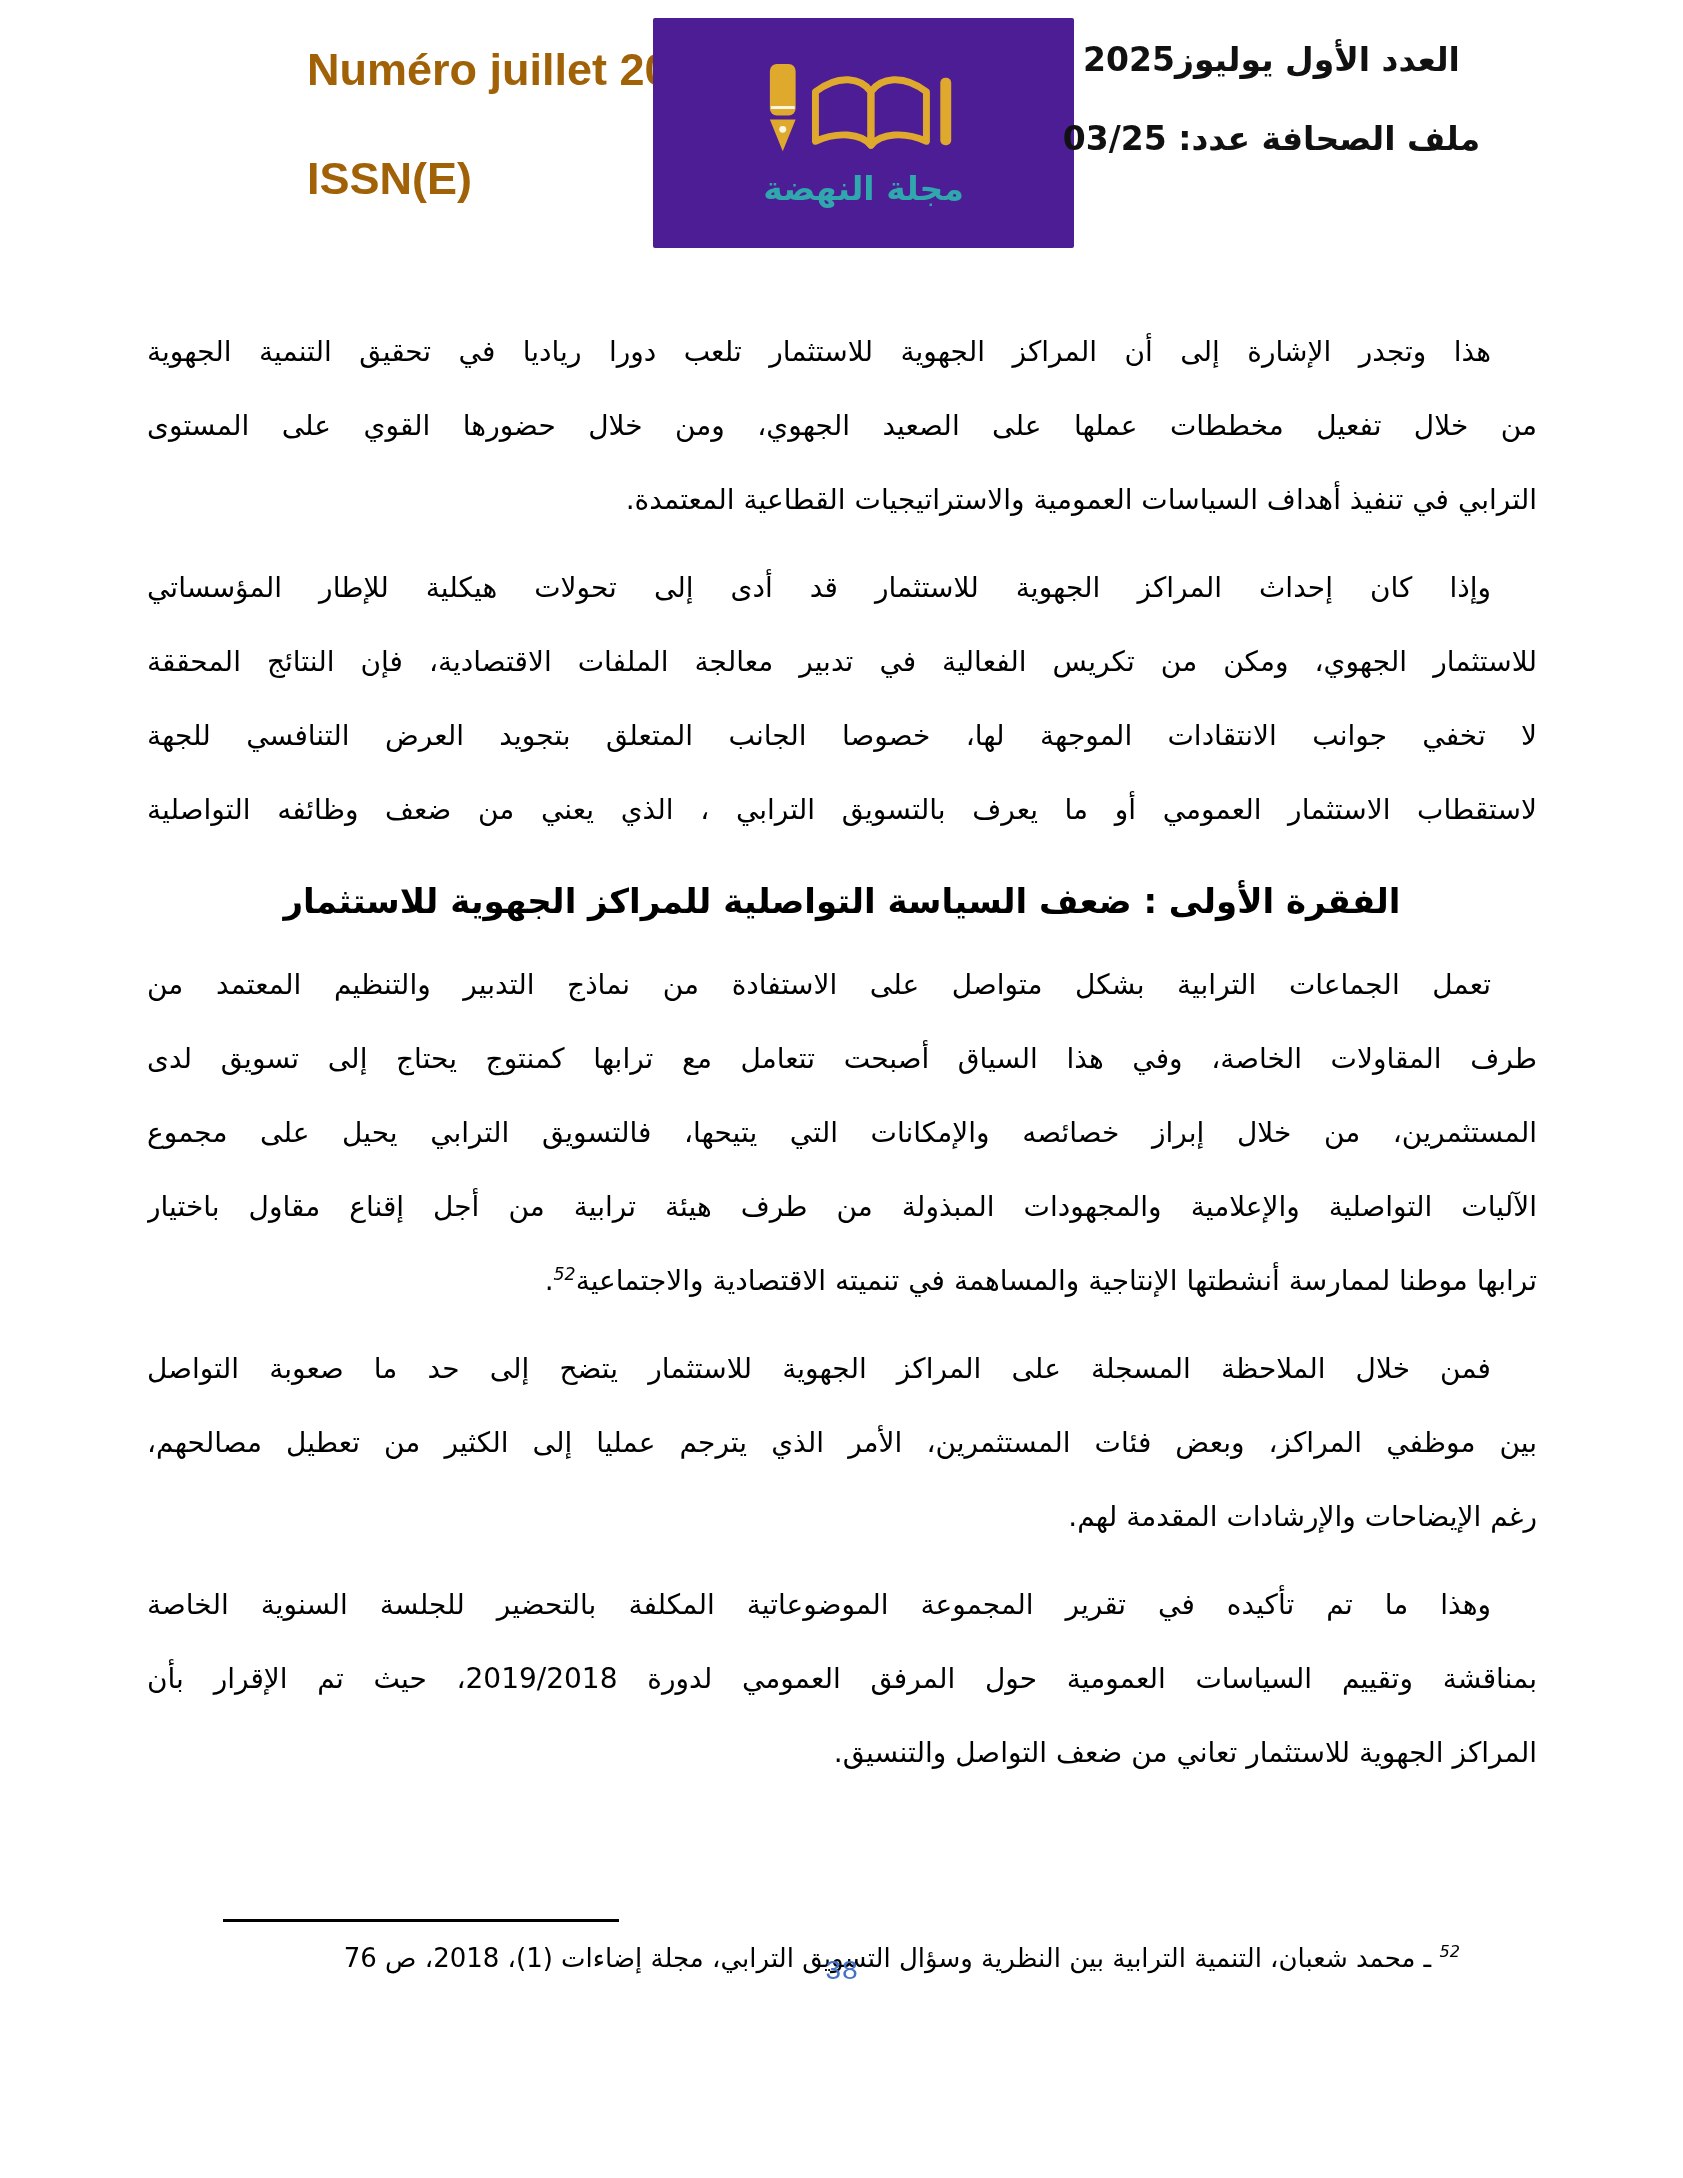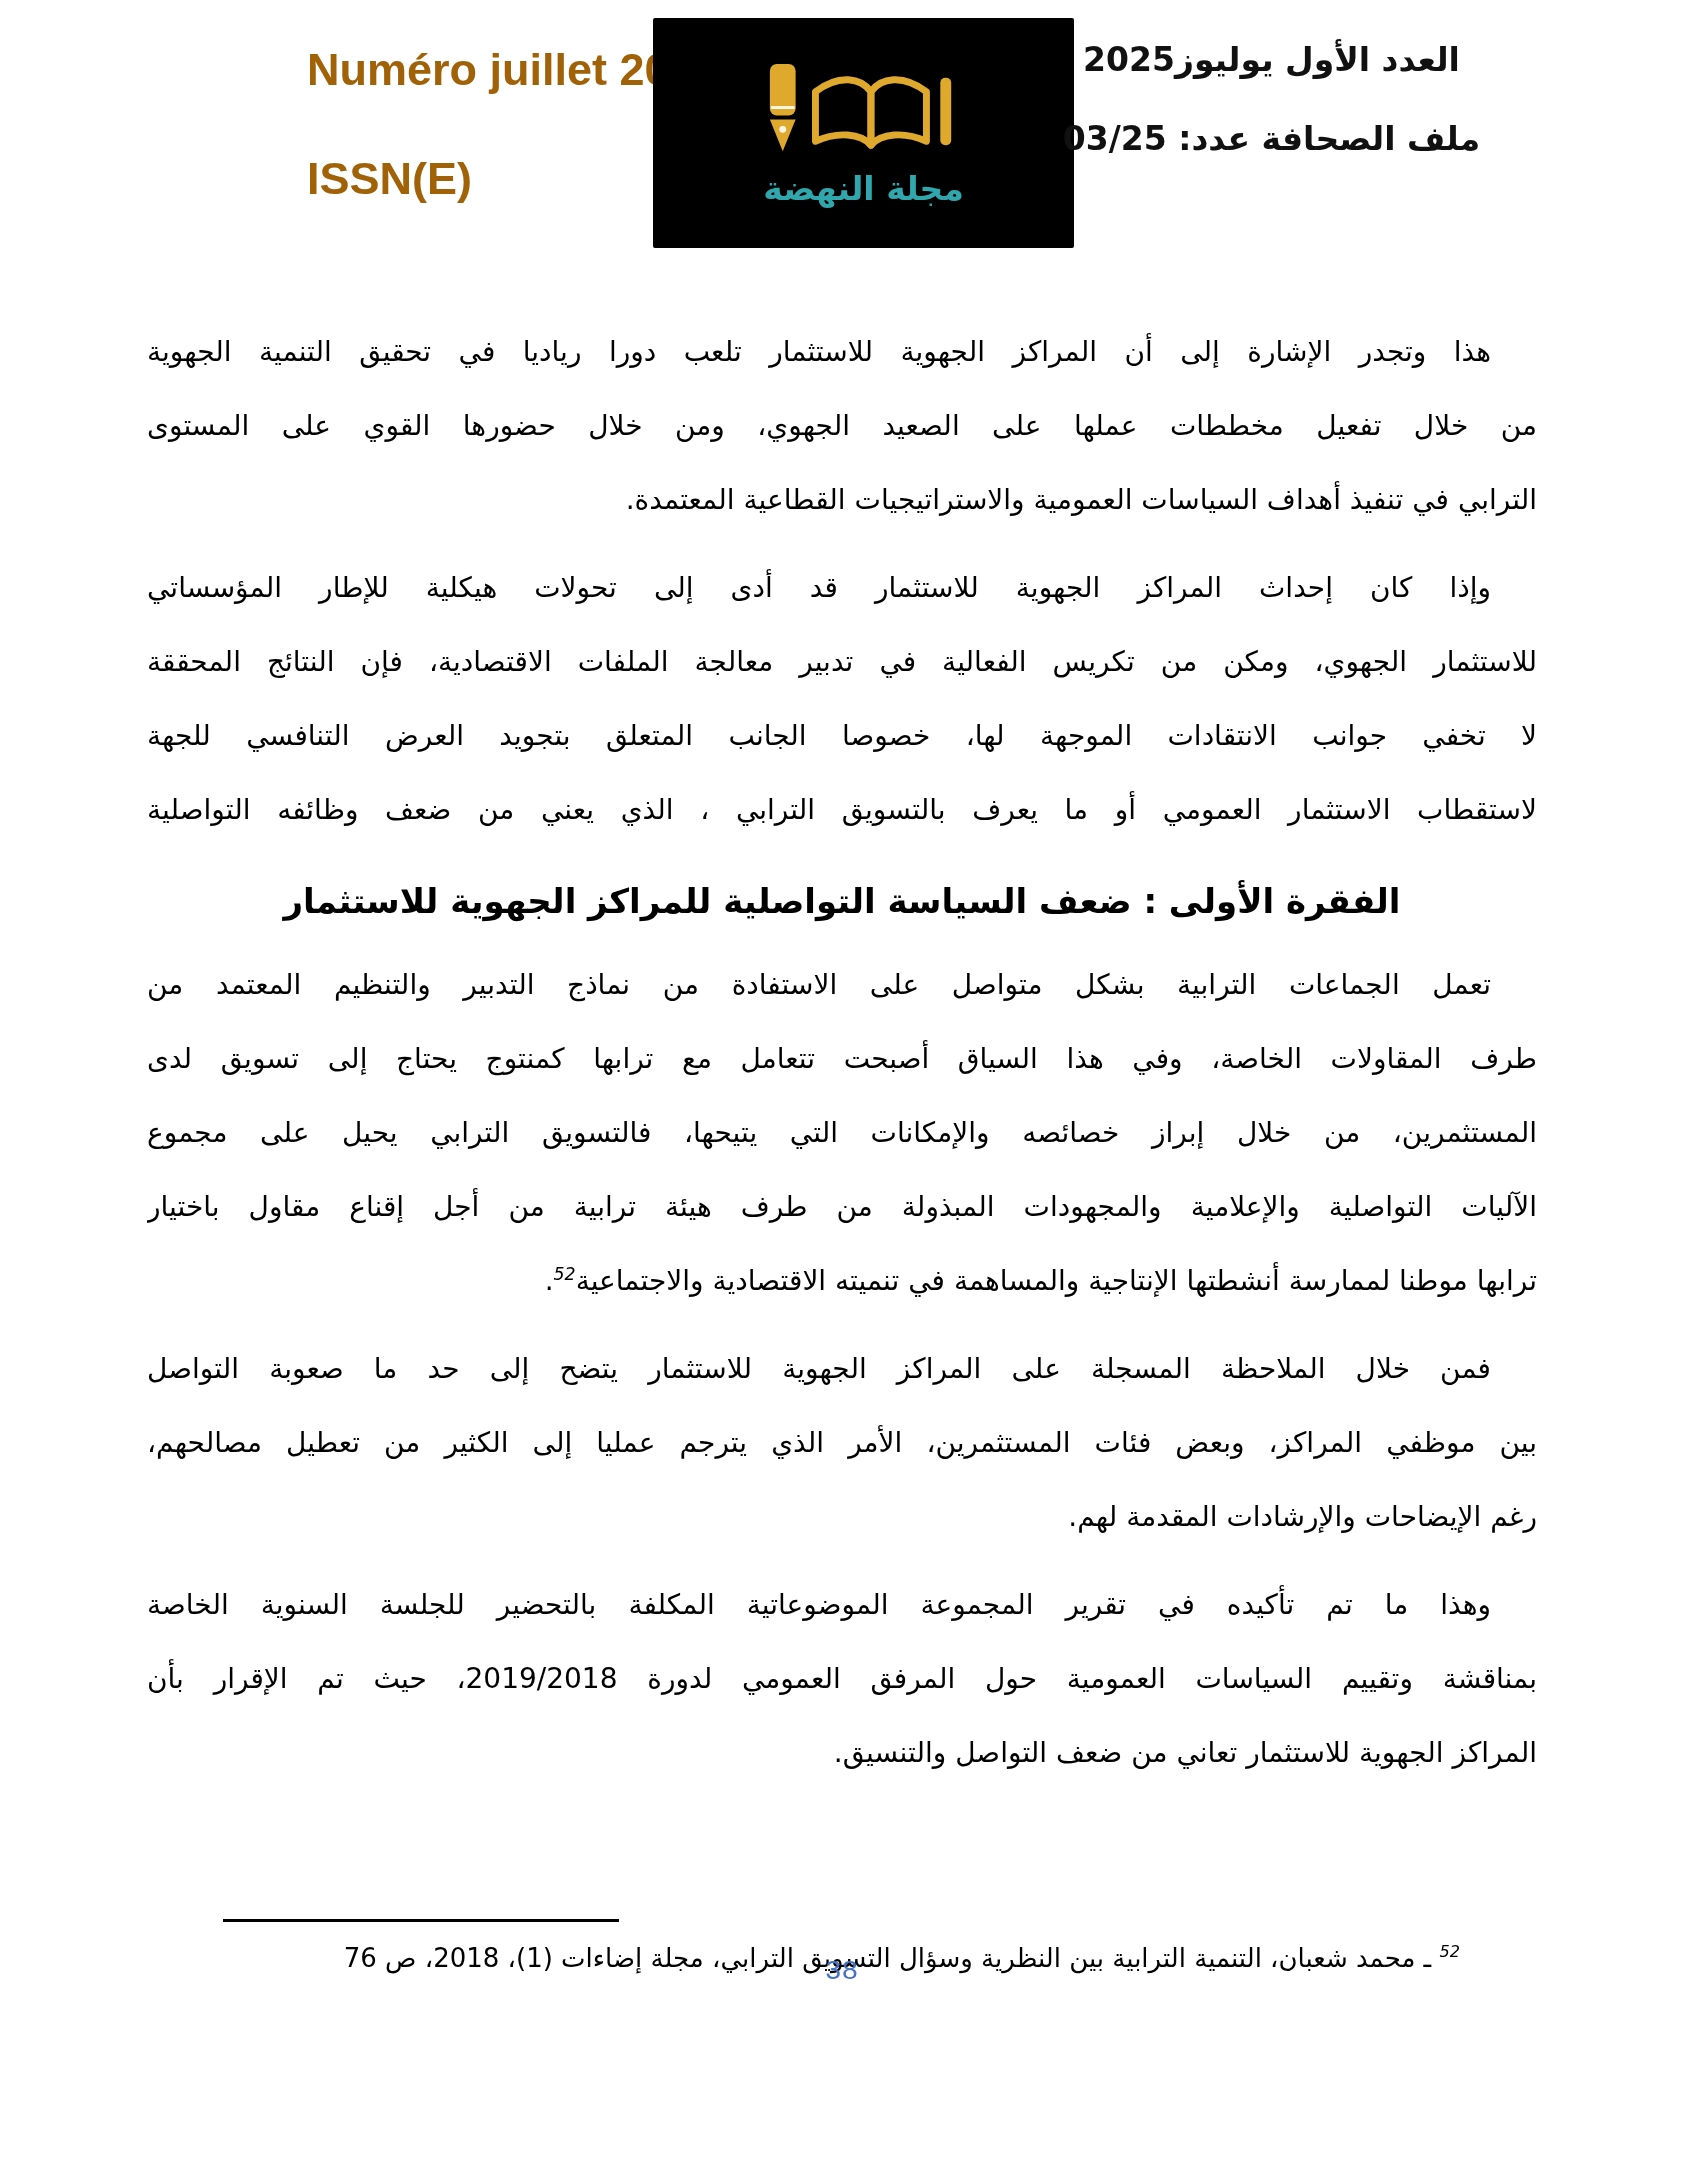--- a/index.html
+++ b/index.html
@@ -54,21 +54,21 @@
 </head>
 <body>
 
 <div class="page">
 
   <div class="header-left">
     <div class="hl1">Numéro juillet 2025</div>
     <div class="hl2">ISSN(E)</div>
   </div>
 
-  <div class="logo" id="logo-block" style="background: #000000;">
+  <div class="logo" id="logo-block" style="background: #4c1d95;">
     <svg width="228" height="109" viewBox="0 0 230 110">
       <g id="pen">
         <rect x="20" y="6" width="26" height="52" rx="7" fill="#dfa92d"></rect>
         <line id="pen-band" x1="21" y1="50" x2="45" y2="50" stroke-width="3" stroke="#fcf7e5"></line>
         <path id="nib" d="M20,62 L46,62 L33,94 Z" fill="#dfa92d"></path>
         <circle id="nib-dot" cx="33" cy="72" r="3.5" fill="#fcf7e5"></circle>
       </g>
       <g id="book" fill="none" stroke-width="7" stroke-linecap="round" stroke-linejoin="round">
         <path d="M66,34 C90,16 112,20 122,34 L122,88 C112,76 88,74 66,84 Z" stroke="#dfa92d"></path>
         <path d="M178,34 C154,16 132,20 122,34 L122,88 C132,76 156,74 178,84 Z" stroke="#dfa92d"></path>

